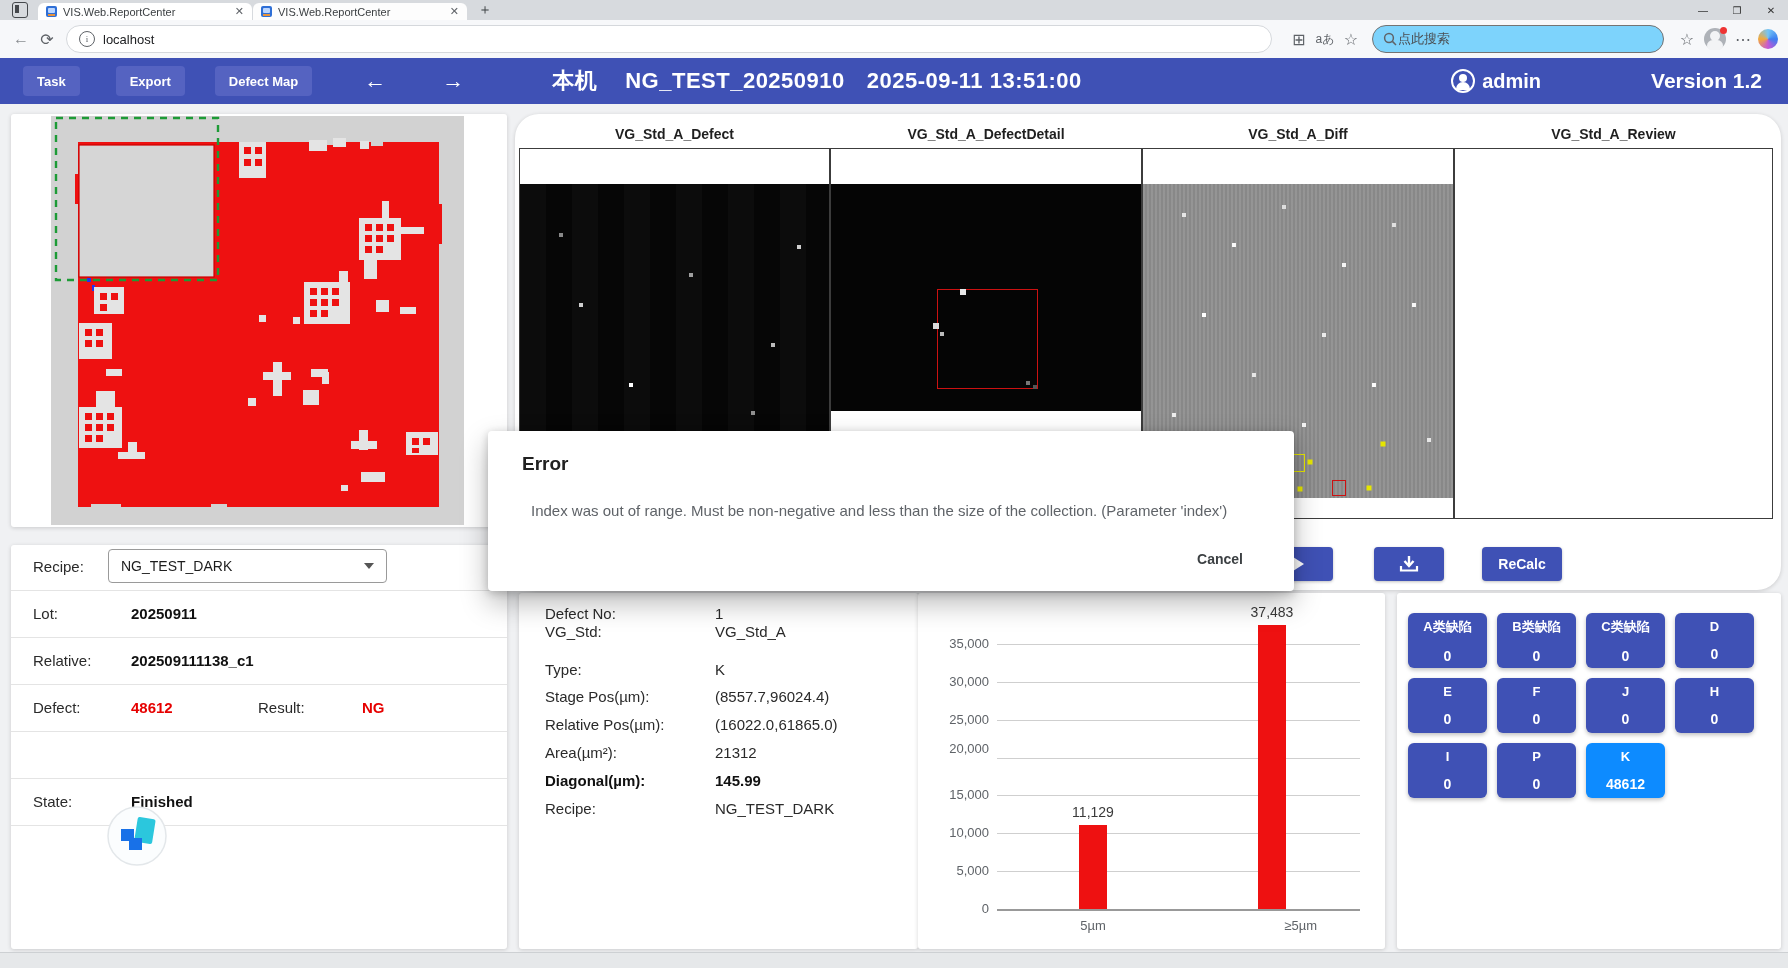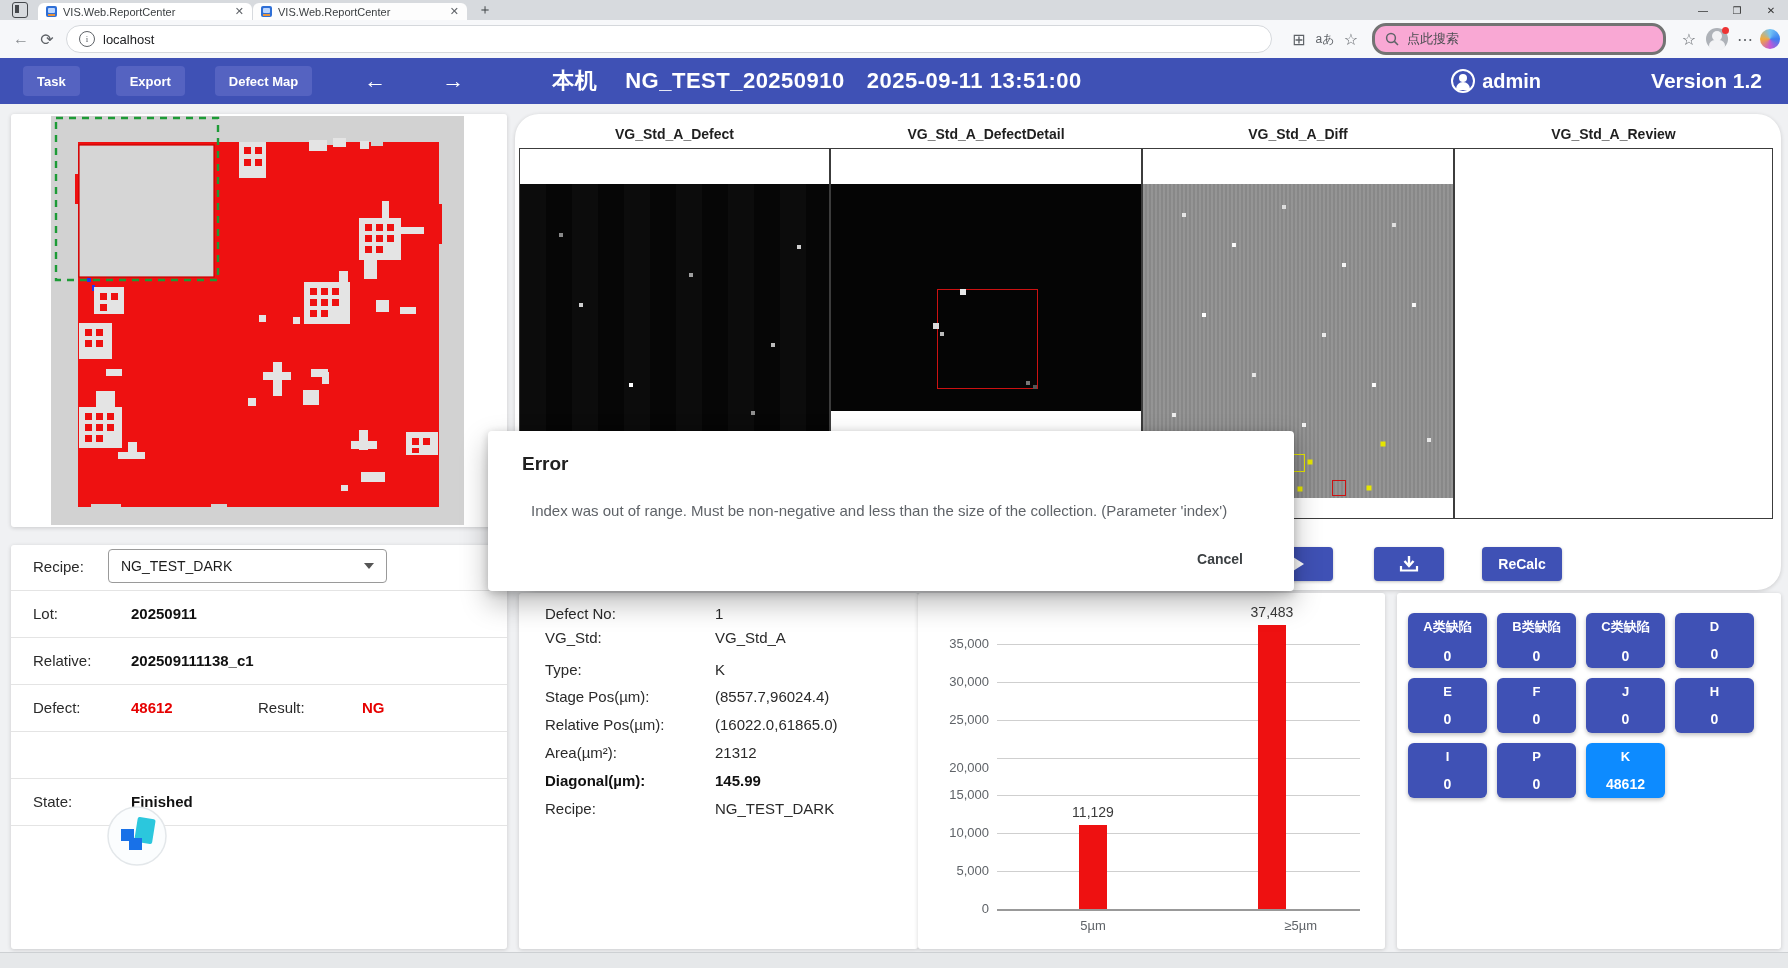--- a/index.html
+++ b/index.html
@@ -19,21 +19,21 @@
   .newtab{font-size:14px;color:#3c4043;margin:0 0 1px 10px;}
   #wincontrols{position:absolute;right:0;top:0;height:20px;display:flex;align-items:center;gap:0;}
   .winbtn{width:34px;height:20px;display:flex;align-items:center;justify-content:center;font-size:10px;color:#333;}
   
   #addressbar{position:absolute;left:0;top:20px;width:1788px;height:38px;background:#f7f8fa;border-bottom:1px solid #e0e2e5;display:flex;align-items:center;}
   .nav-ico{width:26px;height:26px;display:flex;align-items:center;justify-content:center;color:#8a8d91;font-size:16px;flex:none;}
   .nav-ico.dark{color:#5f6368;}
   #url-pill{height:26px;flex:none;width:1180px;margin-left:6px;background:#fff;border:1px solid #d5d8dc;border-radius:14px;display:flex;align-items:center;padding:0 12px;gap:8px;}
   #url-text{font-size:13px;color:#202124;}
   .circ-i{width:14px;height:14px;border:1.2px solid #5f6368;border-radius:50%;display:flex;align-items:center;justify-content:center;font-size:9px;color:#5f6368;font-family:"Liberation Serif",serif;}
-  #search-pill{height:26px;width:270px;background:#f9a8d4;border:3px solid #737373;border-radius:14px;display:flex;align-items:center;padding:0 10px;gap:8px;margin-left:8px;}
+  #search-pill{height:26px;width:270px;background:#7dd3fc;border:1px solid #737373;border-radius:14px;display:flex;align-items:center;padding:0 10px;gap:1px;margin-left:8px;}
   #search-pill span{font-size:13px;color:#4a4d51;}
   #avatar{width:22px;height:22px;border-radius:50%;background:#aeb2b8;position:relative;margin:0 4px;flex:none;}
   #avatar::after{content:"";position:absolute;left:6px;top:3px;width:10px;height:10px;border-radius:50%;background:#f2f3f5;}
   #avatar::before{content:"";position:absolute;left:3px;top:12px;width:16px;height:10px;border-radius:8px 8px 6px 6px;background:#f2f3f5;}
   .reddot{position:absolute;right:-1px;top:-1px;width:7px;height:7px;border-radius:50%;background:#e33;z-index:2;}
   #copilot{width:20px;height:20px;border-radius:50%;background:conic-gradient(#74c5f5,#3b7ef0,#c557d6,#f2a93b,#74c5f5);margin:0 8px 0 2px;flex:none;}
   
   #bluebar{position:absolute;left:0;top:58px;width:1788px;height:46px;background:#3f51b5;display:flex;align-items:center;color:#fff;}
   .tb-btn{background:#5563c1;border-radius:4px;height:30px;display:flex;align-items:center;padding:0 14px;font-size:13px;font-weight:bold;color:#fff;}
   .tb-arrow{font-size:22px;font-weight:bold;padding:0 8px;}
@@ -349,21 +349,21 @@
     <path d="M15 24 h13 v9 h8 v12 h-13 v-9 h-8 z" fill="#1871e8"></path>
   </svg>
 </div>
 
 <div class="card" id="mid-info-card">
   <div>
       <div class="di-row" style="top: 12px;">
         <span class="di-label">Defect No:</span>
         <span class="di-value">1</span>
       </div>
-      <div class="di-row" style="top: 36px; padding-left: 16px;">
+      <div class="di-row" style="top: 30px; padding-left: 16px;">
         <span class="di-label">VG_Std:</span>
         <span class="di-value">VG_Std_A</span>
       </div>
       <div class="di-row" style="top: 67.6px;">
         <span class="di-label">Type:</span>
         <span class="di-value">K</span>
       </div>
       <div class="di-row" style="top: 95.4px;">
         <span class="di-label">Stage Pos(µm):</span>
         <span class="di-value">(8557.7,96024.4)</span>
@@ -391,21 +391,21 @@
   <div class="abs" style="left:0;top:0;width:467px;height:356px;">
       <div class="gridline zero" style="left: 79px; top: 316px; width: 363px;"></div>
       <div class="ytick" style="top: 308px;">0</div>
       <div class="gridline" style="left: 79px; top: 278.14px; width: 363px;"></div>
       <div class="ytick" style="top: 270.14px;">5,000</div>
       <div class="gridline" style="left: 79px; top: 240.28px; width: 363px;"></div>
       <div class="ytick" style="top: 232.28px;">10,000</div>
       <div class="gridline" style="left: 79px; top: 202.42px; width: 363px;"></div>
       <div class="ytick" style="top: 194.42px;">15,000</div>
       <div class="gridline" style="left: 79px; top: 164.56px; width: 363px;"></div>
-      <div class="ytick" style="top: 167px;">20,000</div>
+      <div class="ytick" style="top: 148px;">20,000</div>
       <div class="gridline" style="left: 79px; top: 126.7px; width: 363px;"></div>
       <div class="ytick" style="top: 118.7px;">25,000</div>
       <div class="gridline" style="left: 79px; top: 88.84px; width: 363px;"></div>
       <div class="ytick" style="top: 80.84px;">30,000</div>
       <div class="gridline" style="left: 79px; top: 50.98px; width: 363px;"></div>
       <div class="ytick" style="top: 42.98px;">35,000</div>
       <div class="bar" style="left: 161px; top: 231.731px; width: 28px; height: 84.2688px; background: rgb(238, 17, 17);"></div>
       <div class="bar-value" style="left: 130px; top: 210.731px;">11,129</div>
       <div class="xtick" style="left: 130px; top: 325px;">5µm</div>
       <div class="bar" style="left: 340px; top: 32.1787px; width: 28px; height: 283.821px; background: rgb(238, 17, 17);"></div>

